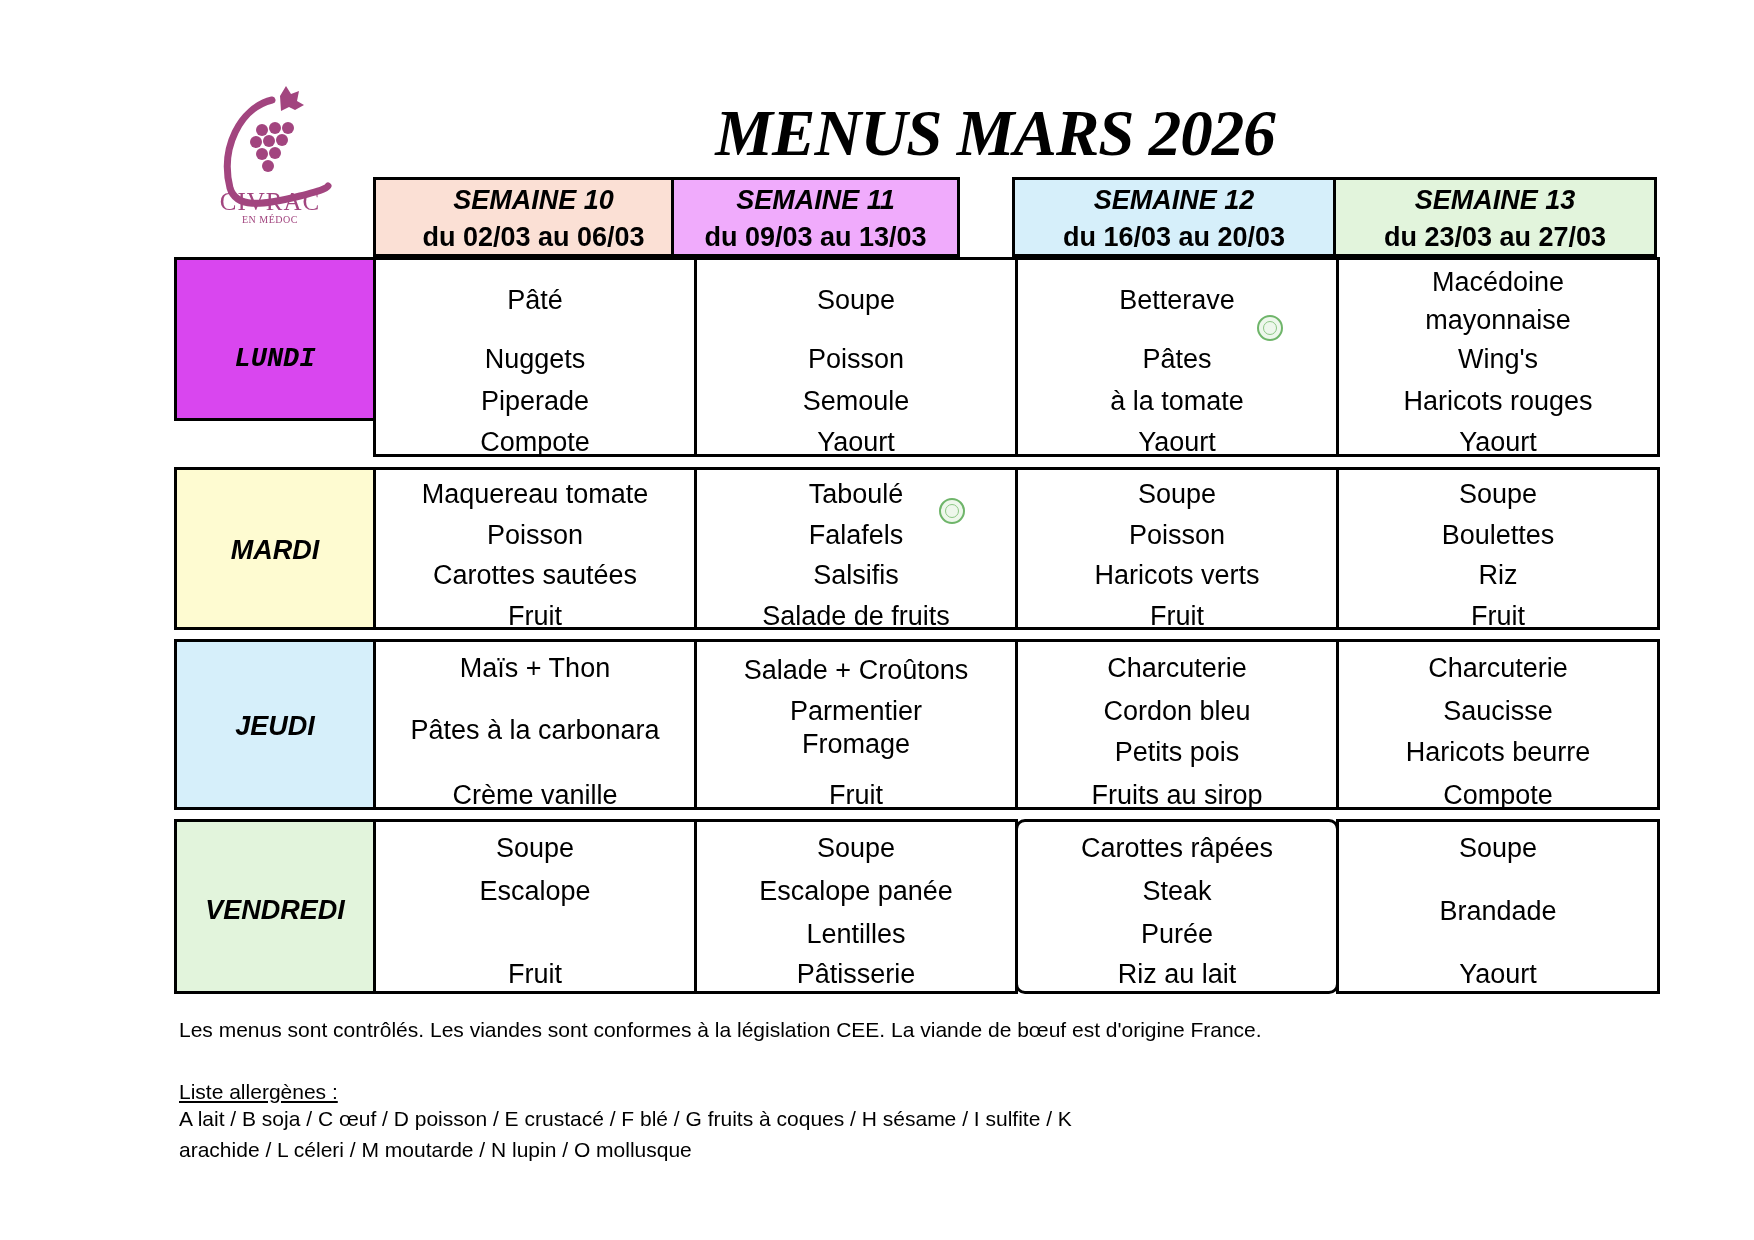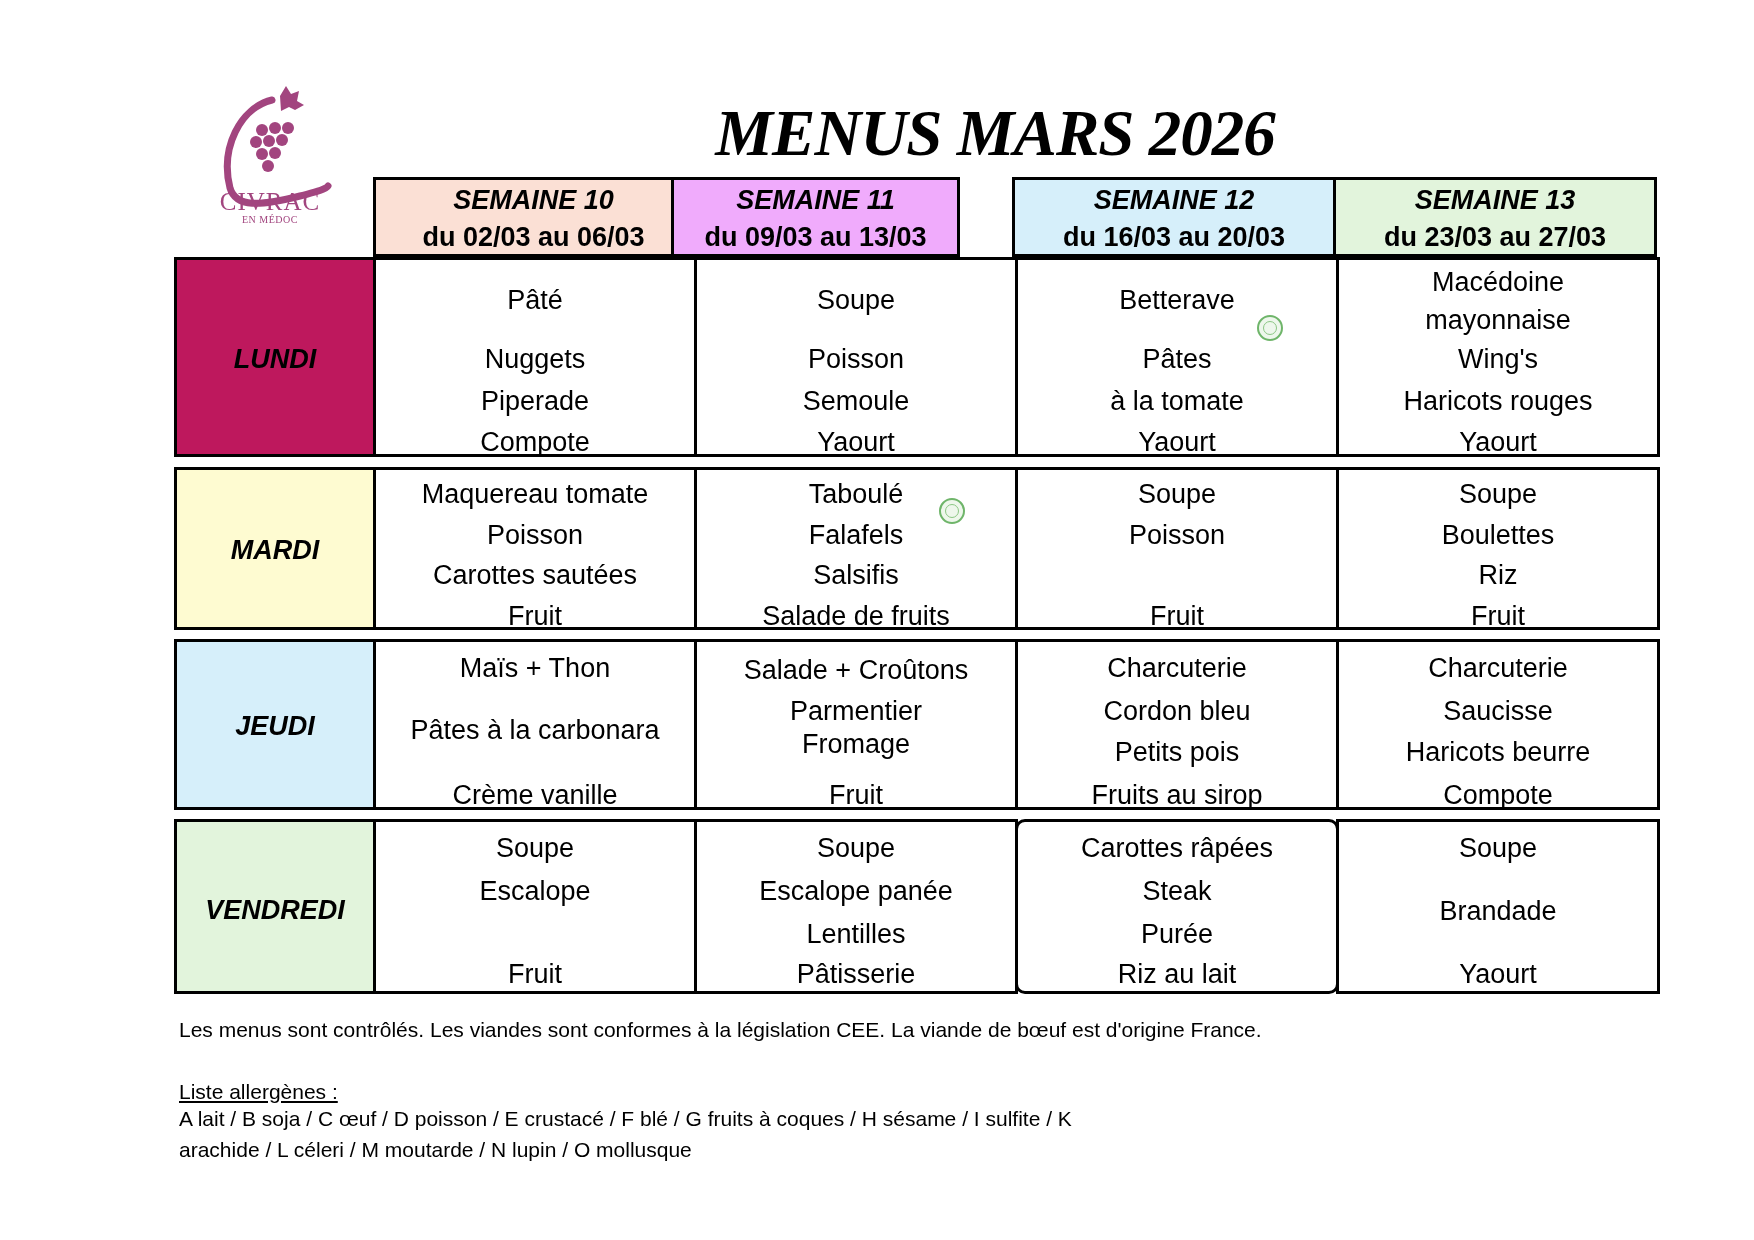--- a/index.html
+++ b/index.html
@@ -67,21 +67,21 @@
       <div class="wk">SEMAINE 12</div>
       <div class="dt">du 16/03 au 20/03</div>
     </div>
     <div class="hdr" style="left: 1333px; width: 324px; background: rgb(226, 244, 220);">
       <div class="wk">SEMAINE 13</div>
       <div class="dt">du 23/03 au 27/03</div>
     </div>
   </div>
 
 <div id="rows">
-    <div class="rowbox" style="left: 174px; top: 257px; width: 202px; height: 200px; background: #be185d;">
+    <div class="rowbox" style="left: 174px; top: 257px; width: 202px; height: 164px; background: #d946ef; font-family: Liberation Mono, monospace;">
       <div class="daylab" style="top: 99px;">LUNDI</div>
     </div>
     <div class="cell" style="left: 373px; top: 257px; width: 324px; height: 200px;">
       <div class="line" style="top: 40px;">Pâté</div>
       <div class="line" style="top: 99px;">Nuggets</div>
       <div class="line" style="top: 141px;">Piperade</div>
       <div class="line" style="top: 182px;">Compote</div>
     </div>
     <div class="cell" style="left: 694px; top: 257px; width: 324px; height: 200px;">
       <div class="line" style="top: 40px;">Soupe</div>
@@ -113,20 +113,21 @@
     </div>
     <div class="cell" style="left: 694px; top: 467px; width: 324px; height: 163px;">
       <div class="line" style="top: 24px;">Taboulé</div>
       <div class="line" style="top: 65px;">Falafels</div>
       <div class="line" style="top: 105px;">Salsifis</div>
       <div class="line" style="top: 146px;">Salade de fruits</div>
     </div>
     <div class="cell" style="left: 1015px; top: 467px; width: 324px; height: 163px;">
       <div class="line" style="top: 24px;">Soupe</div>
       <div class="line" style="top: 65px;">Poisson</div>
+      <div class="line" style="top: 105px;">Haricots verts</div>
       <div class="line" style="top: 146px;">Fruit</div>
     </div>
     <div class="cell" style="left: 1336px; top: 467px; width: 324px; height: 163px;">
       <div class="line" style="top: 24px;">Soupe</div>
       <div class="line" style="top: 65px;">Boulettes</div>
       <div class="line" style="top: 105px;">Riz</div>
       <div class="line" style="top: 146px;">Fruit</div>
     </div>
     <div class="rowbox" style="left: 174px; top: 639px; width: 202px; height: 171px; background: rgb(214, 239, 250);">
       <div class="daylab" style="top: 84px;">JEUDI</div>

